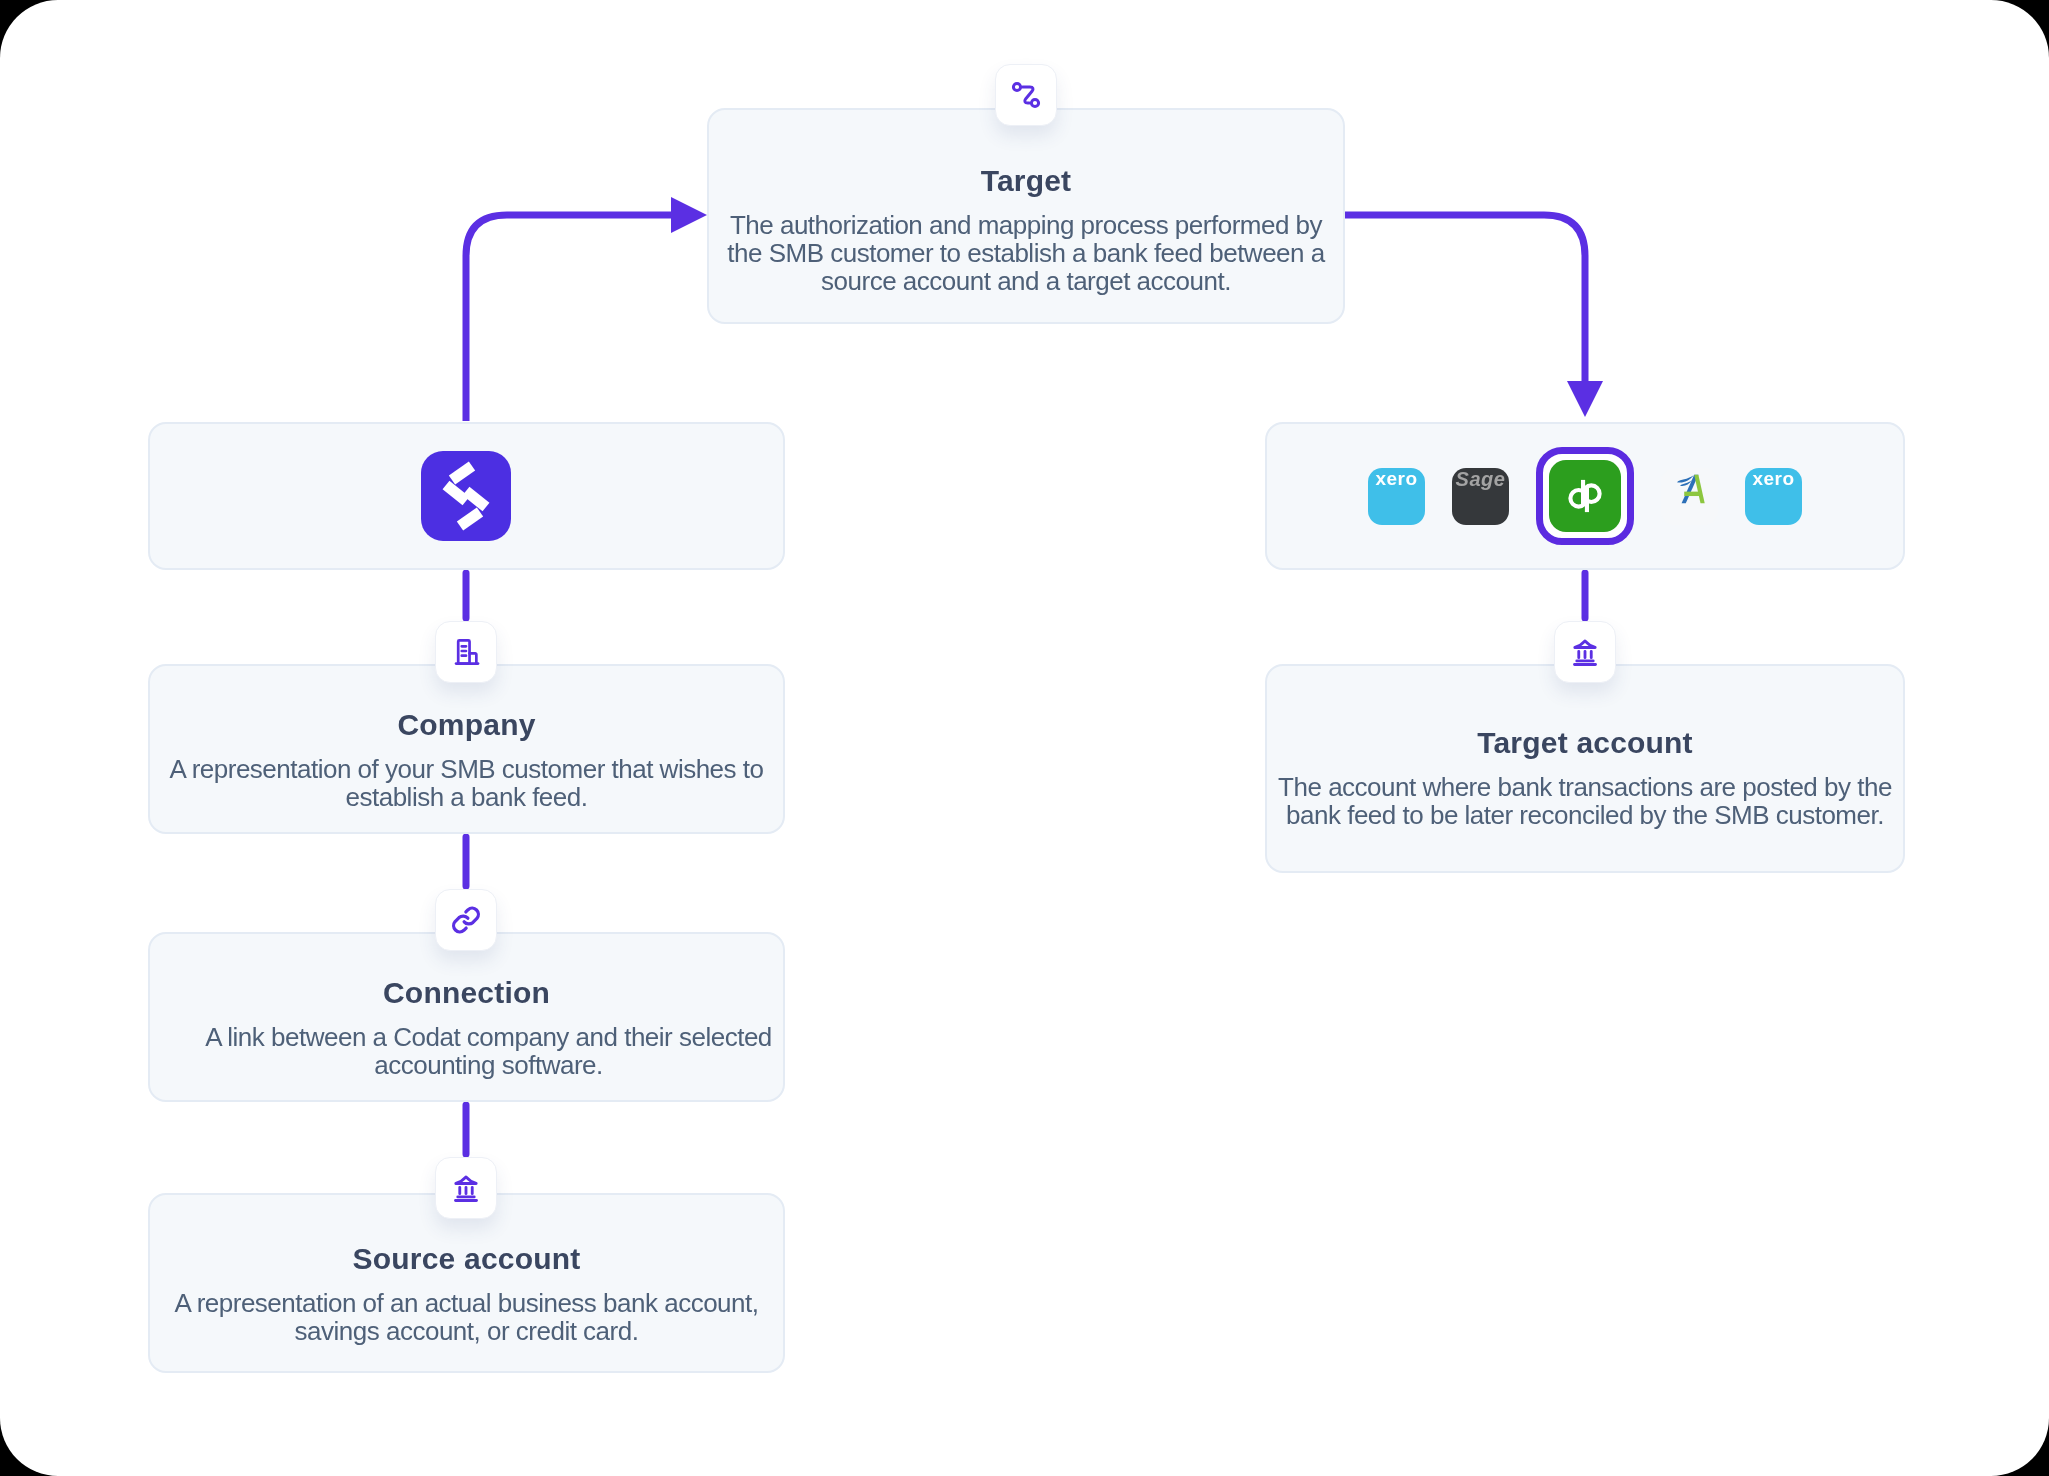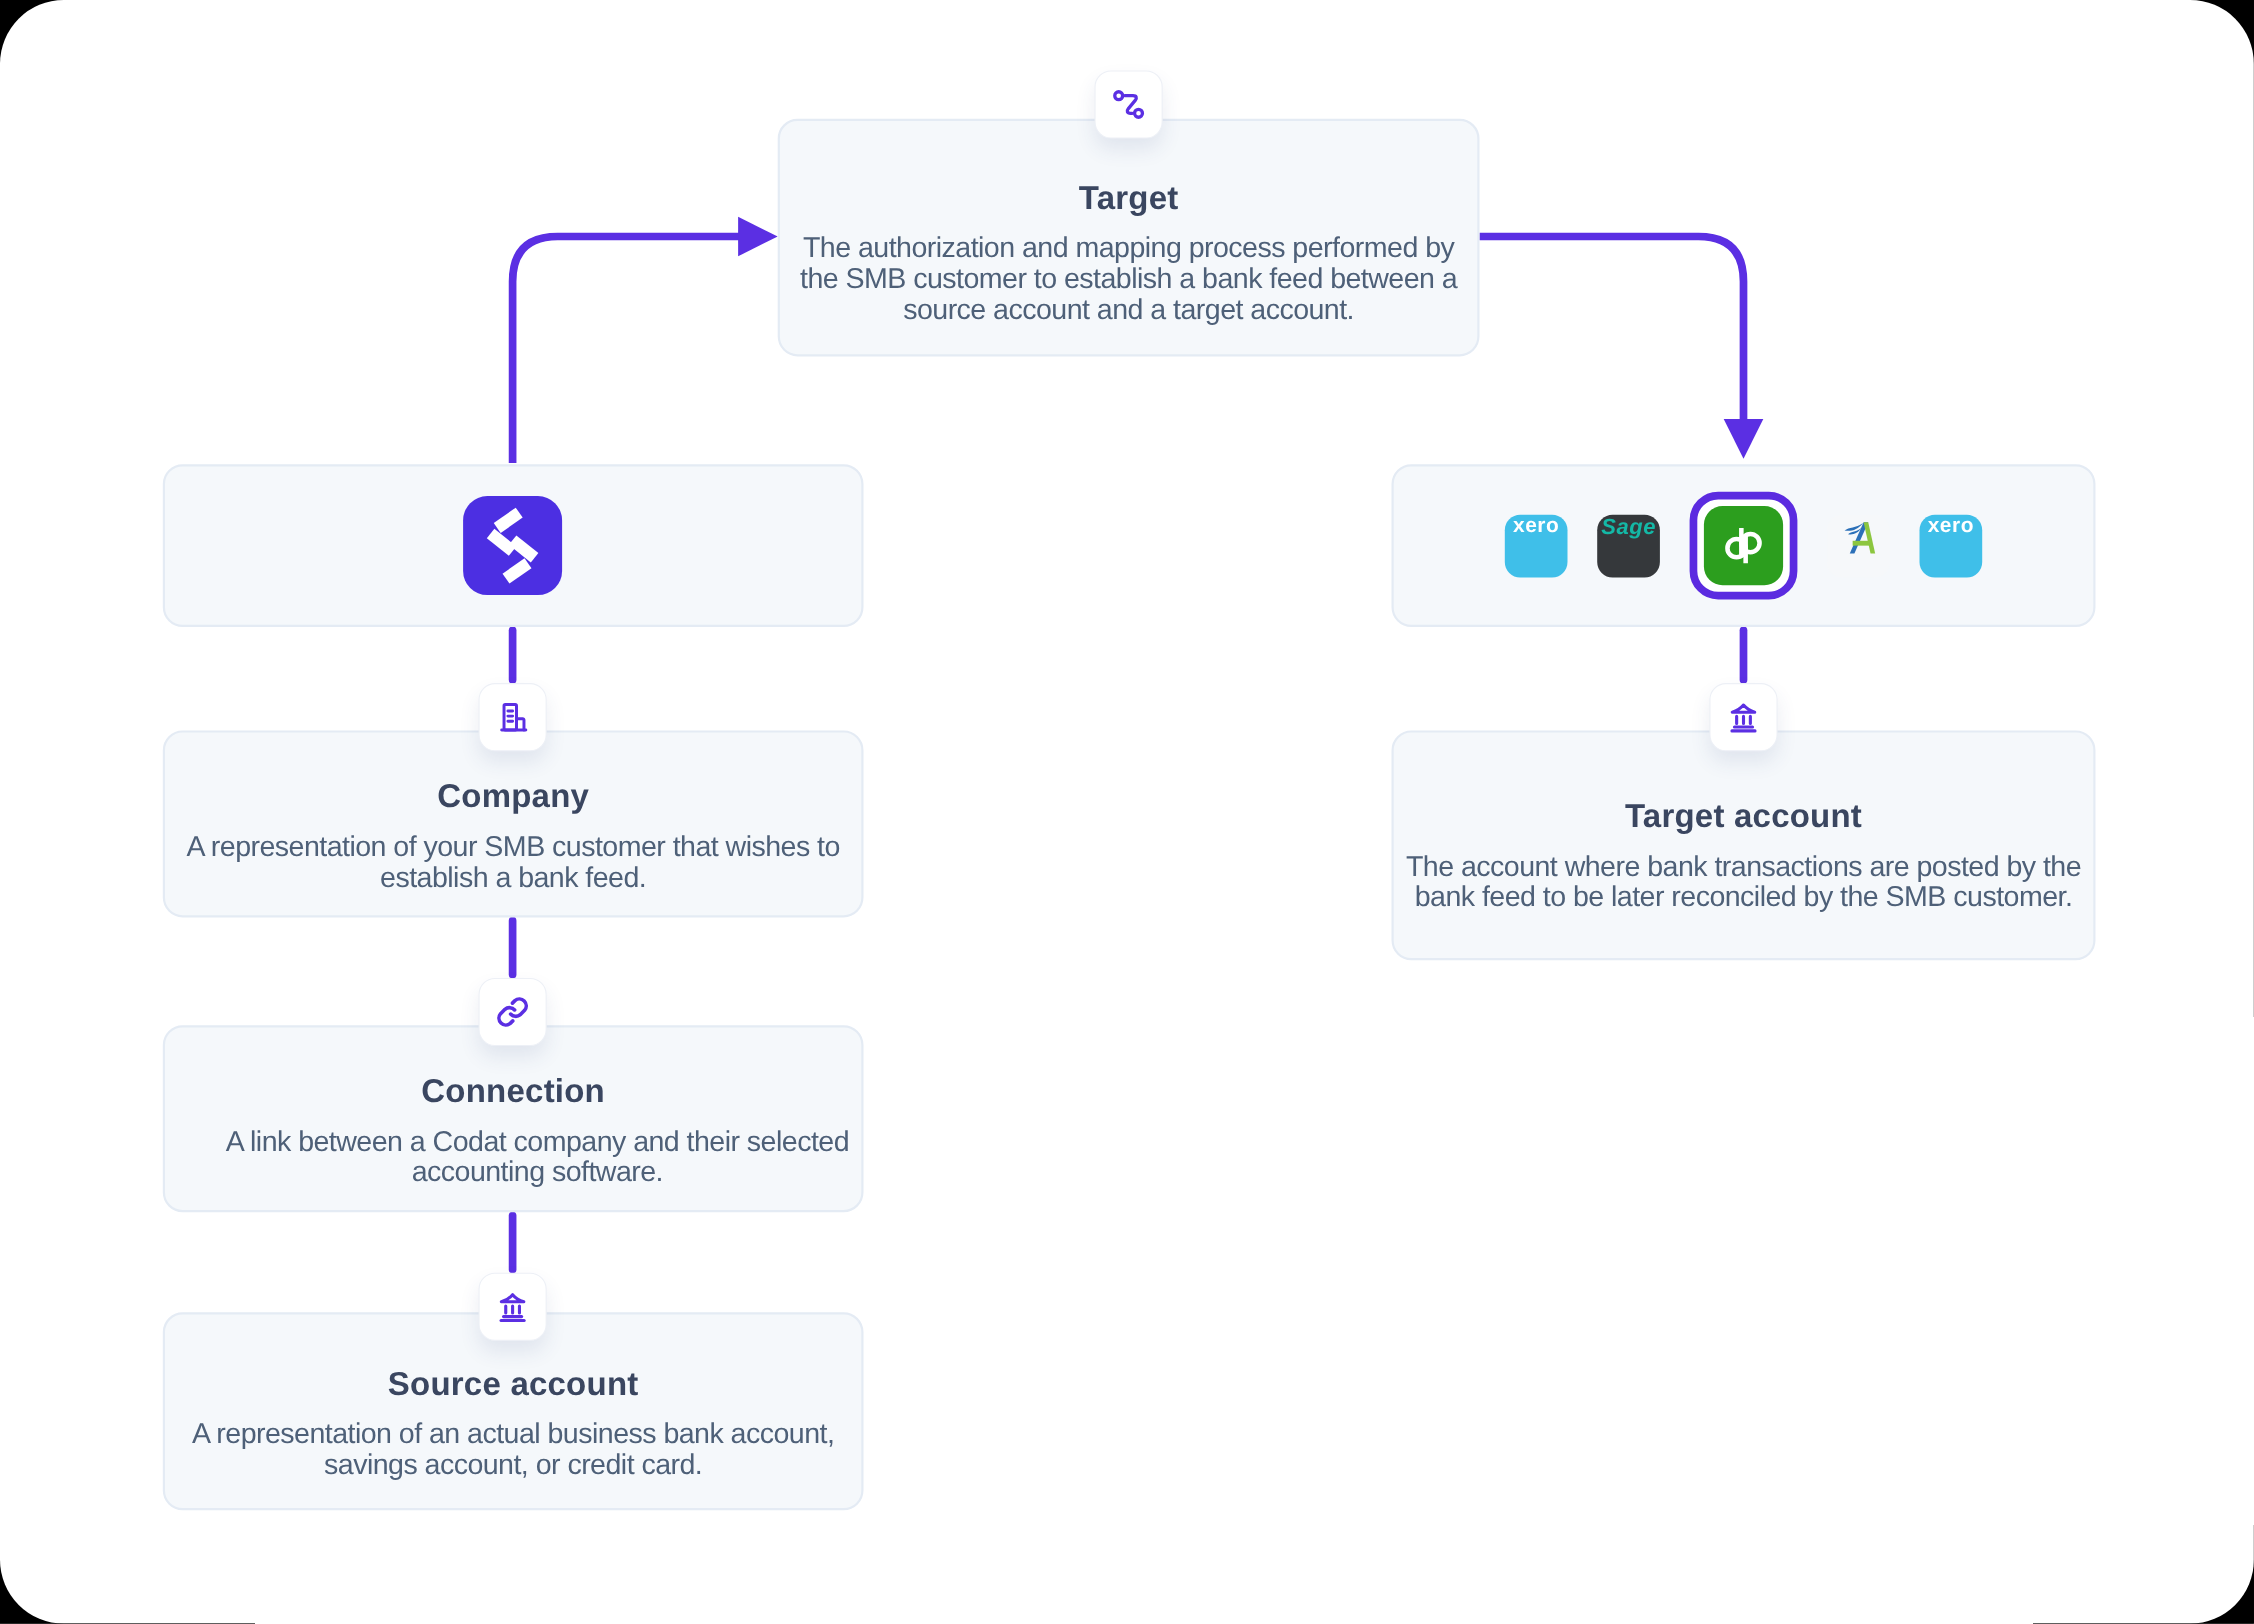--- a/index.html
+++ b/index.html
@@ -56,21 +56,21 @@
   }
 
   
   .tile{
     width:57px; height:57px; border-radius:14px; flex:0 0 auto;
     display:flex; justify-content:center;
   }
   .tile-xero{background:#3FBFE9;}
   .tile-xero span{color:#fff; font-size:19px; font-weight:700; letter-spacing:.5px;}
   .tile-sage{background:#35383B;}
-  .tile-sage span{color:#14b8a6; font-size:20px; font-weight:700; font-style:italic; letter-spacing:.5px;}
+  .tile-sage span{color:#a3a3a3; font-size:20px; font-weight:700; font-style:italic; letter-spacing:.5px;}
   .tile-freeagent{background:#f6f8fa;}
   .qb-wrap{
     box-sizing:border-box; width:98px; height:98px; border-radius:26px; flex:0 0 auto;
     border:7px solid #5B2BE0; background:#ffffff; padding:6px;
     display:flex; align-items:center; justify-content:center;
   }
   .tile-qb{
     width:72px; height:72px; border-radius:17px; background:#2C9E1E;
     display:flex; align-items:center; justify-content:center;
   }

